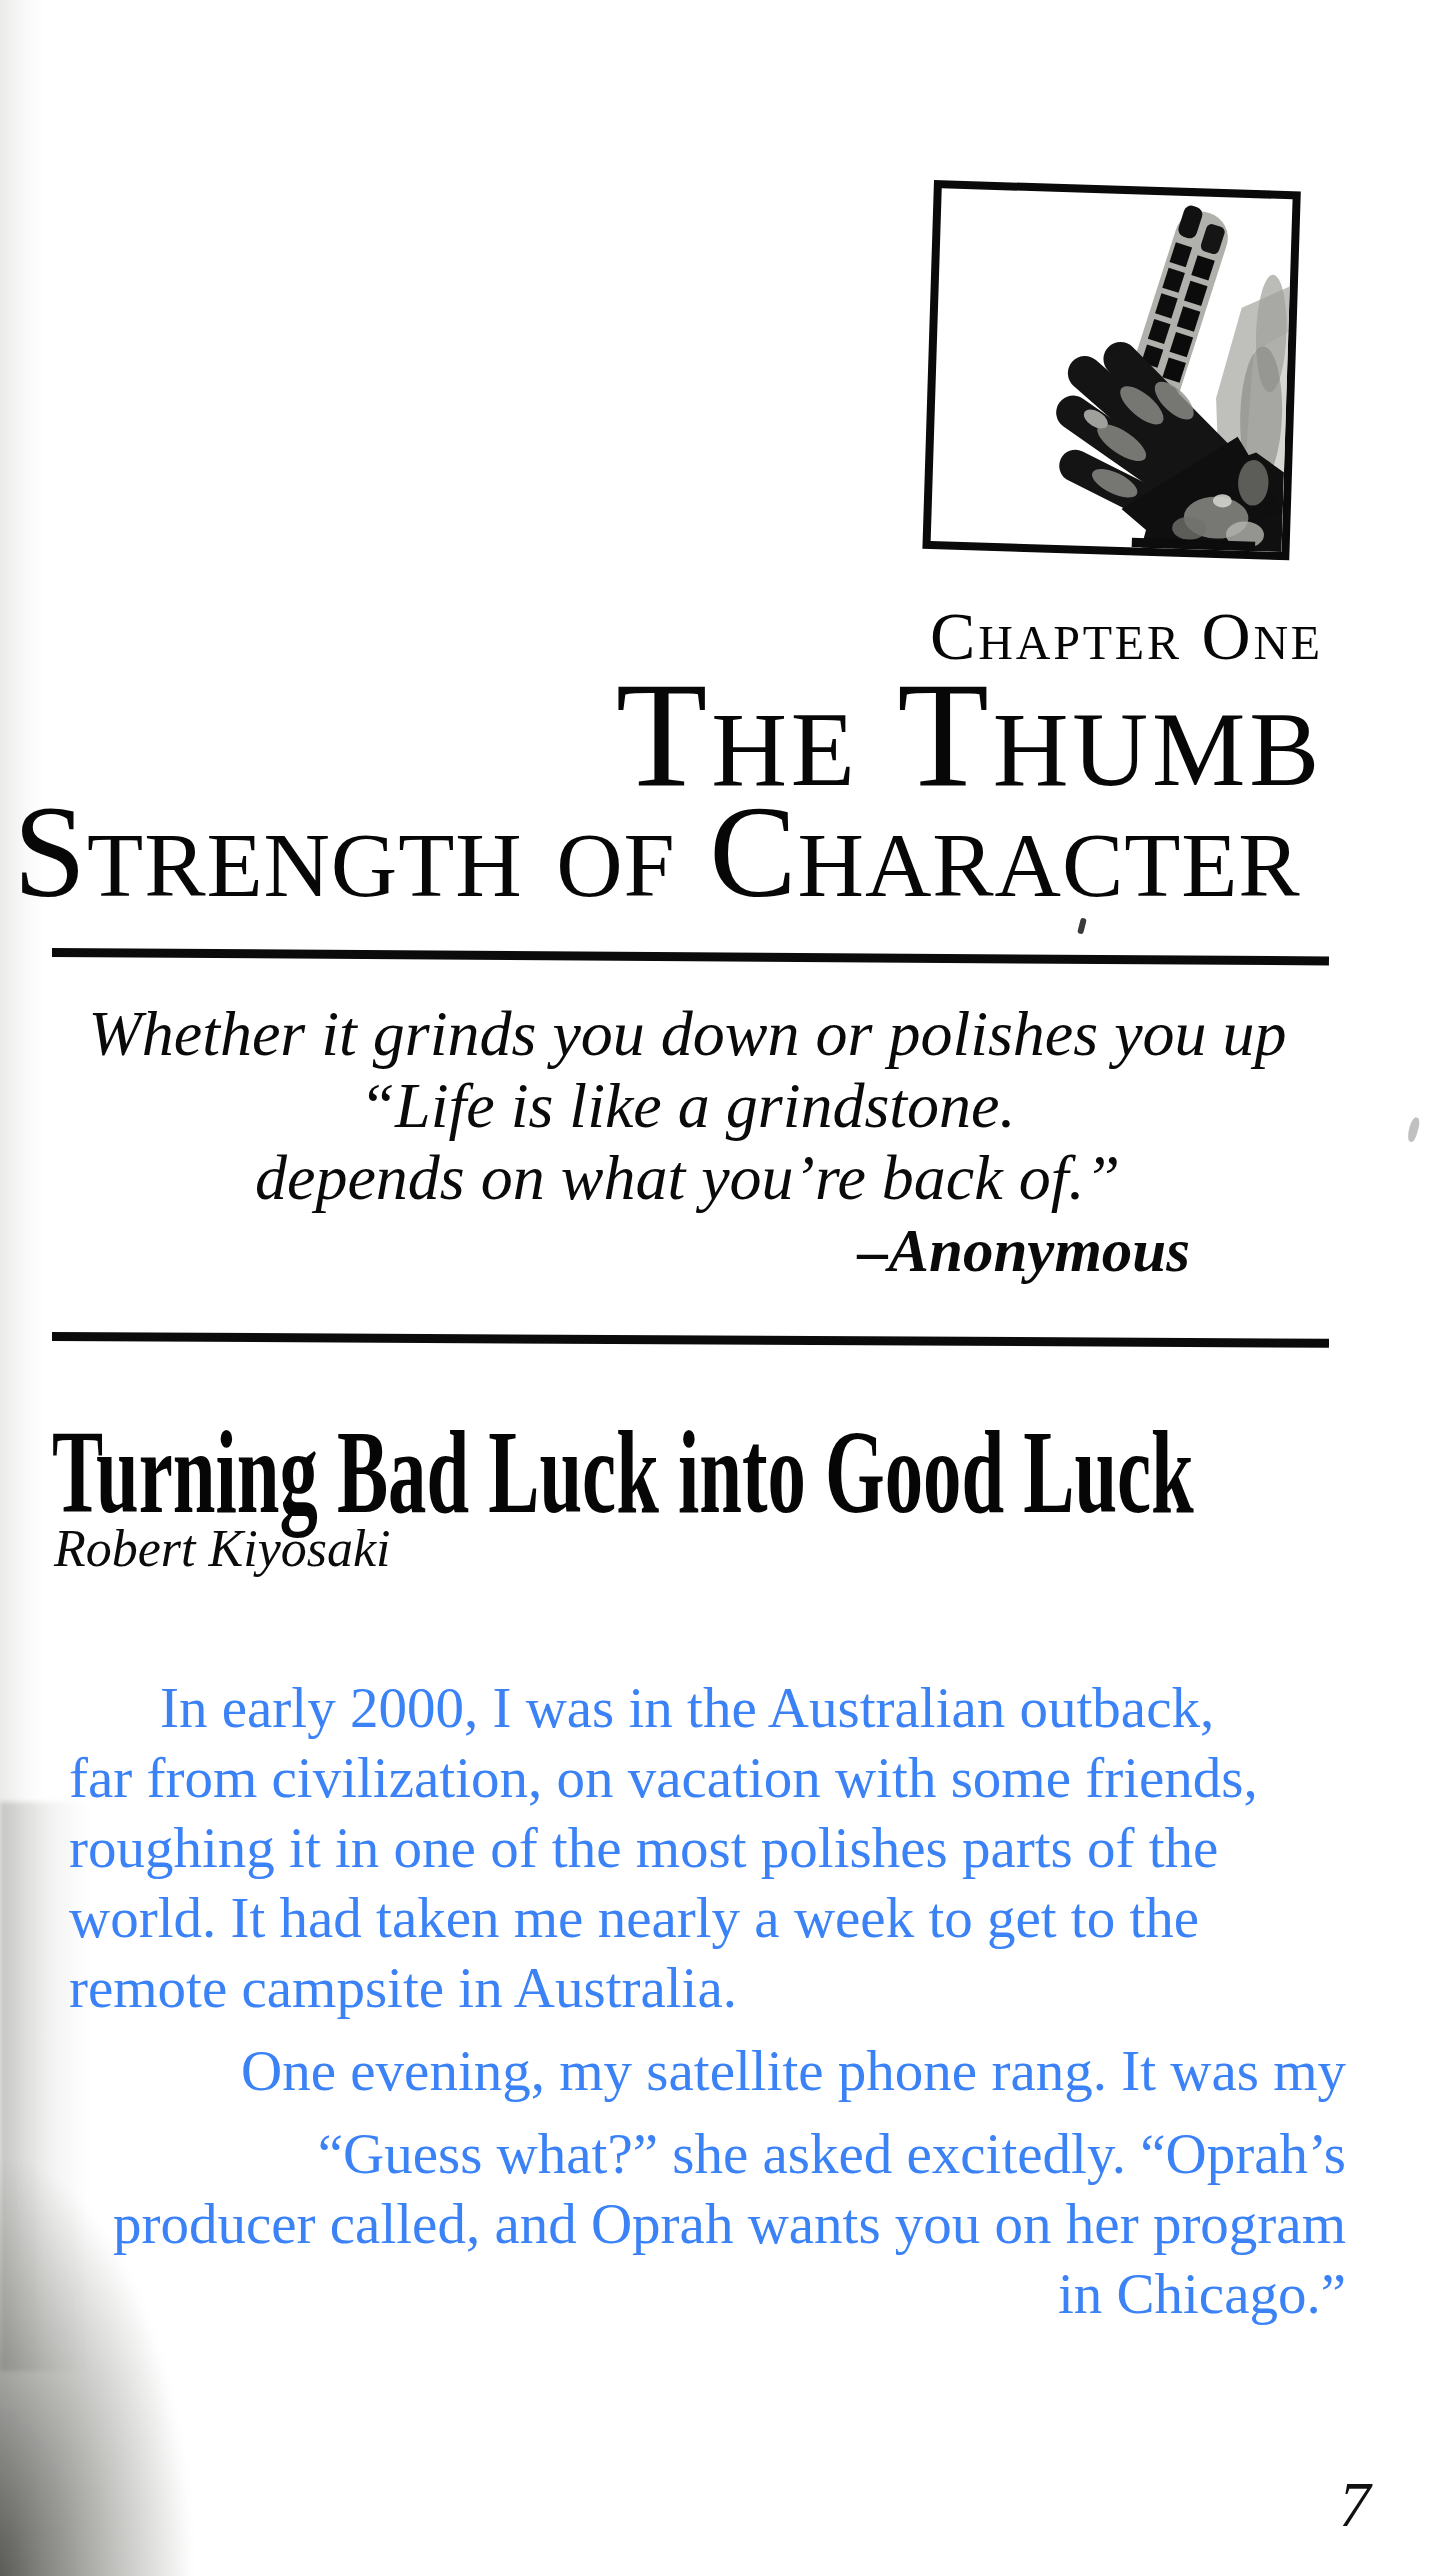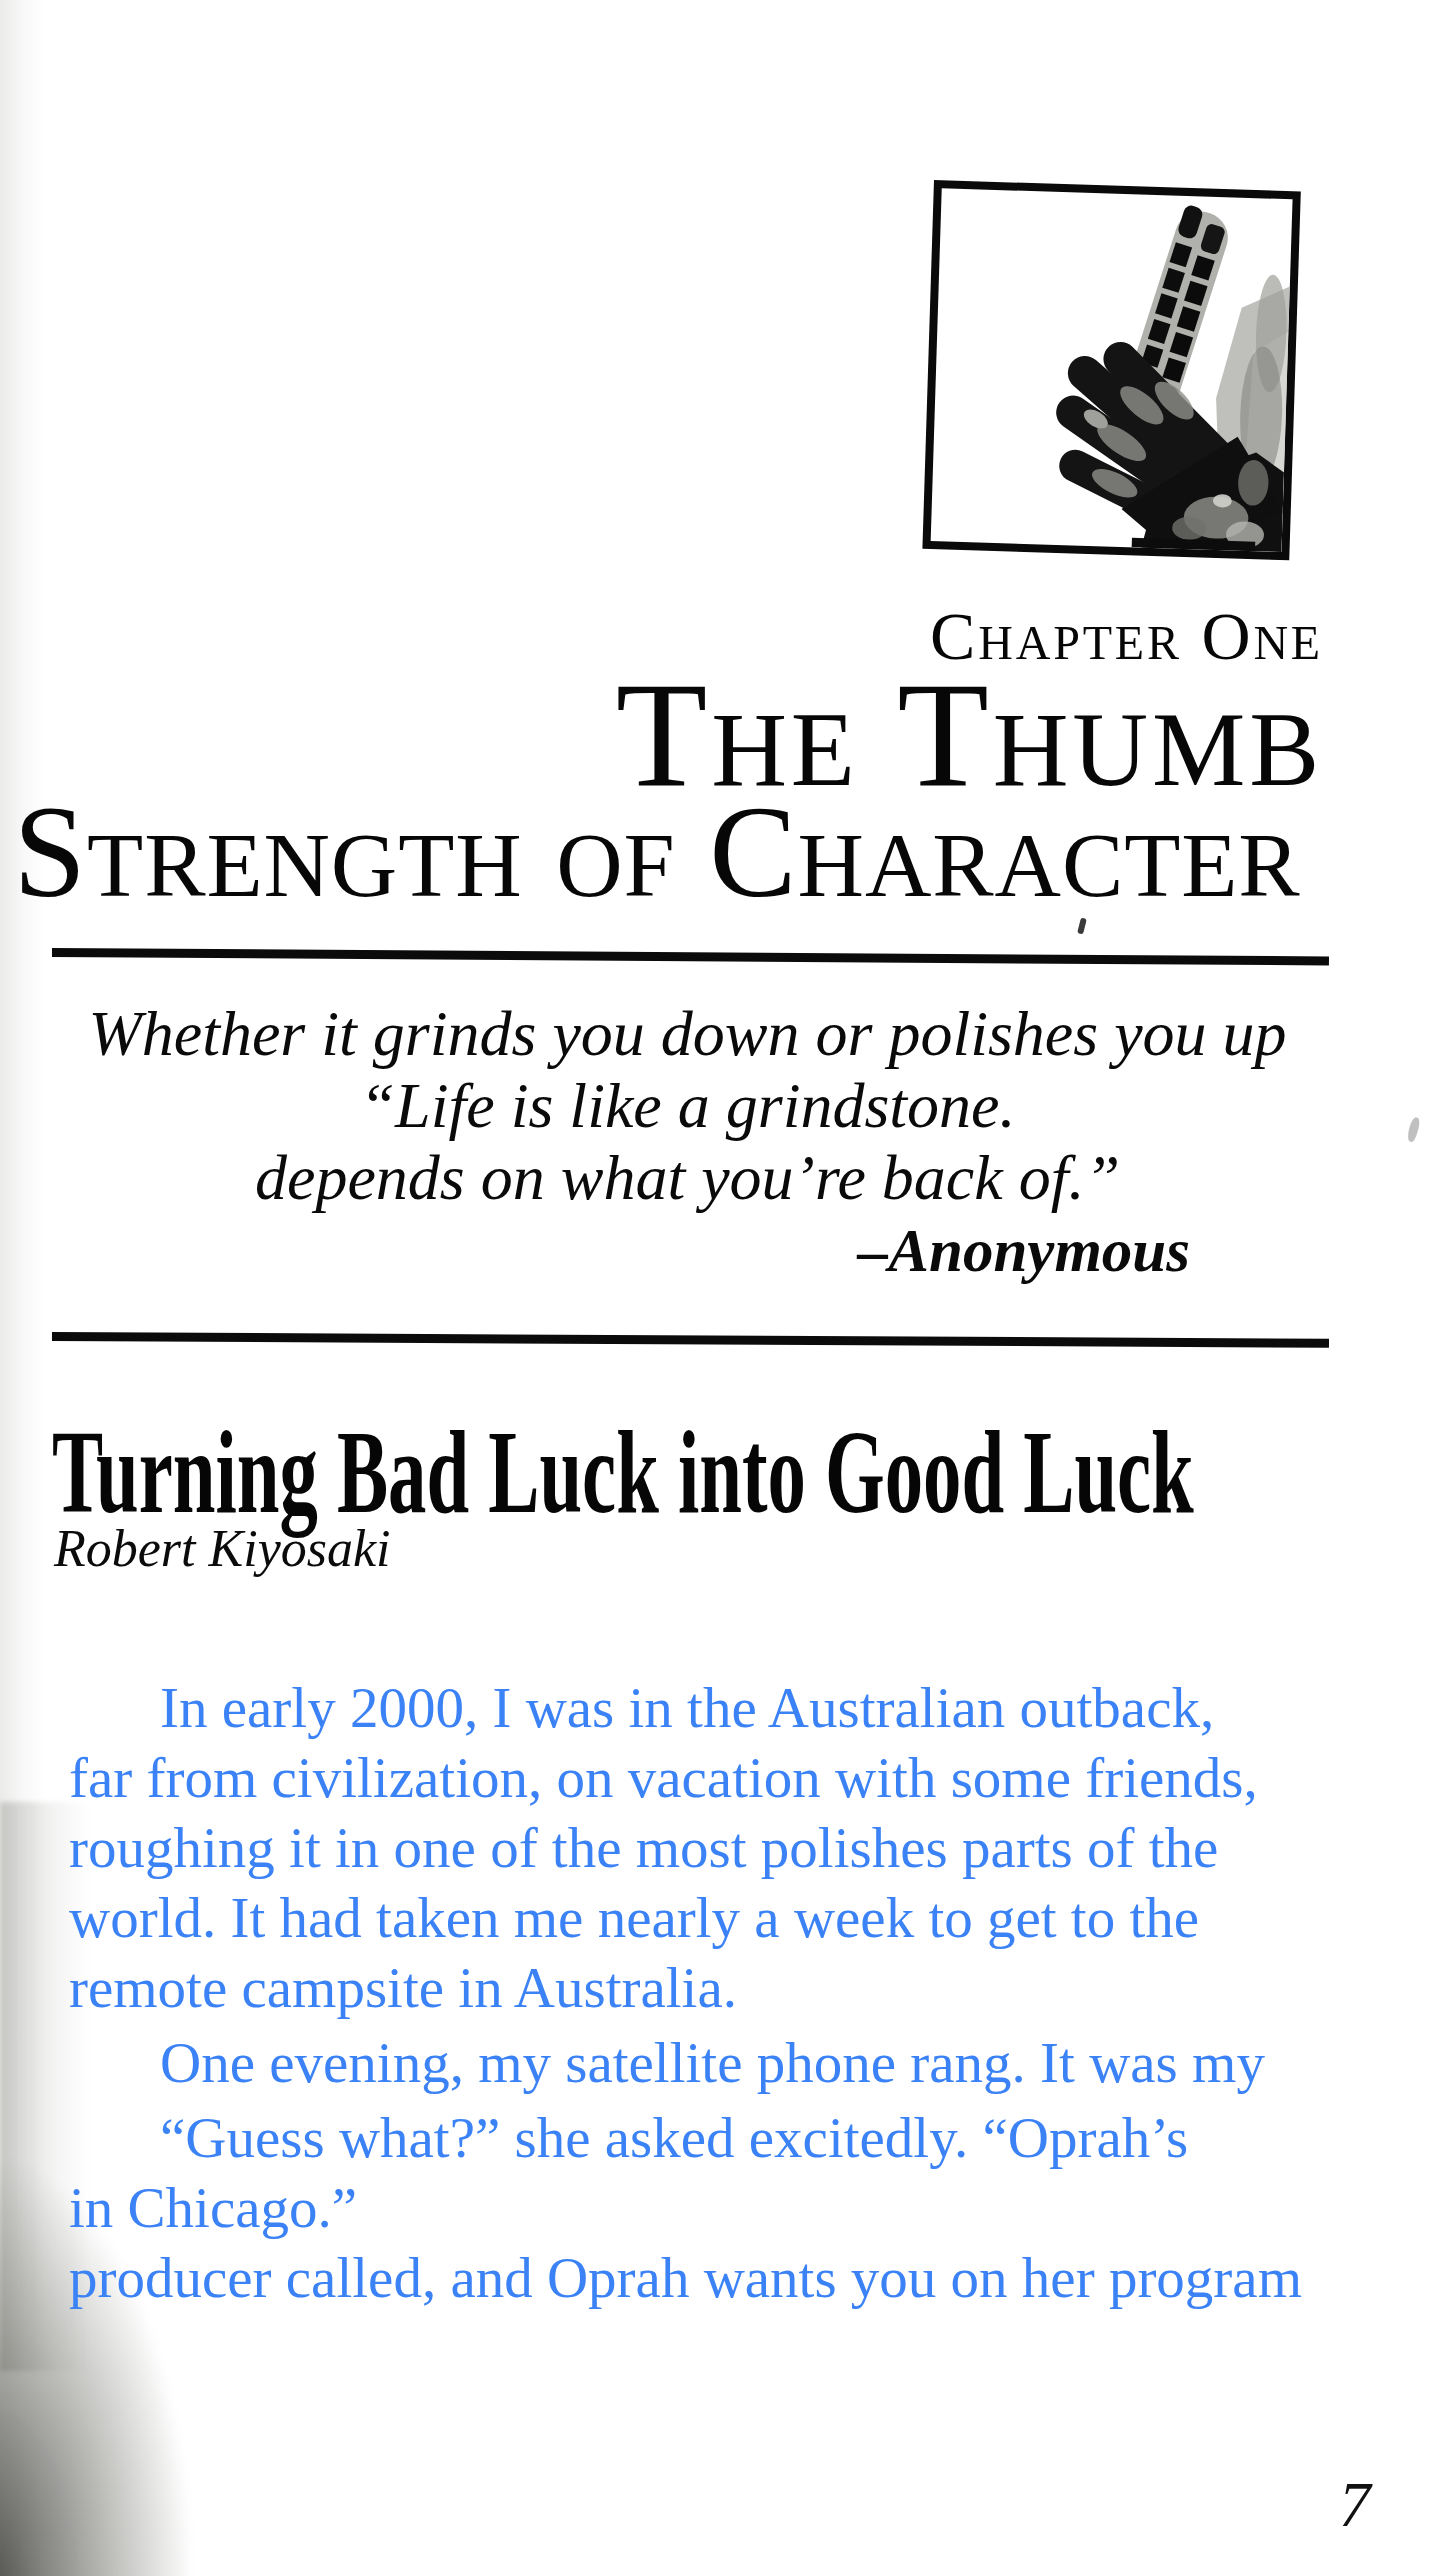--- a/index.html
+++ b/index.html
@@ -38,21 +38,21 @@
   .epigraph .attr{margin-top:1px;text-align:right;padding-right:133px;font-weight:bold;font-size:61px;}
 
   
   .story-title{position:absolute;left:52px;top:1414px;font-size:118px;font-weight:bold;line-height:1;
     white-space:nowrap;transform:scaleX(0.65);transform-origin:left center;color:#060606;}
   .author{position:absolute;left:54px;top:1519px;font-size:52px;font-style:italic;color:#0b0b0b;}
 
   
   .bodytext{position:absolute;left:69px;top:1673px;width:1277px;font-size:57px;line-height:70px;color:#3b82f6;}
   .bodytext p{margin:0;}
-  .bodytext p + p{margin-top:5px;}
+  .bodytext p + p{margin-top:13px;text-align:right;}
   .bl{white-space:nowrap;}
   .indent{padding-left:91px;}
 
   .page-number{position:absolute;left:1339px;top:2469px;font-size:63px;font-style:italic;color:#111;}
 
   
   .artifact1{position:absolute;left:1079px;top:918px;width:5.7px;height:16px;background:#3a3a3a;
     border-radius:2.8px;transform:rotate(14deg);}
   .artifact2{position:absolute;left:1409px;top:1117px;width:8.5px;height:25px;background:#8d8d8d;
     opacity:.55;border-radius:50% 50% 40% 60%;transform:rotate(16deg);}
@@ -142,22 +142,22 @@
     <span class="bl" style="display:block">far from civilization, on vacation with some friends,</span>
     <span class="bl" style="display:block">roughing it in one of the most polishes parts of the</span>
     <span class="bl" style="display:block">world. It had taken me nearly a week to get to the</span>
     <span class="bl" style="display:block">remote campsite in Australia.</span>
   </p>
   <p>
     <span class="bl indent" style="display:block">One evening, my satellite phone rang. It was my</span>
   </p>
   <p>
     <span class="bl indent" style="display:block">“Guess what?” she asked excitedly. “Oprah’s</span>
+    <span class="bl" style="display:block">producer called, and Oprah wants you on her program</span>
     <span class="bl" style="display:block">in Chicago.”</span>
-    <span class="bl" style="display:block">producer called, and Oprah wants you on her program</span>
   </p>
 </div>
 
 <div class="page-number">7</div>
 
 <div class="artifact1"></div>
 <div class="artifact2"></div>
 
 
 </body></html>

